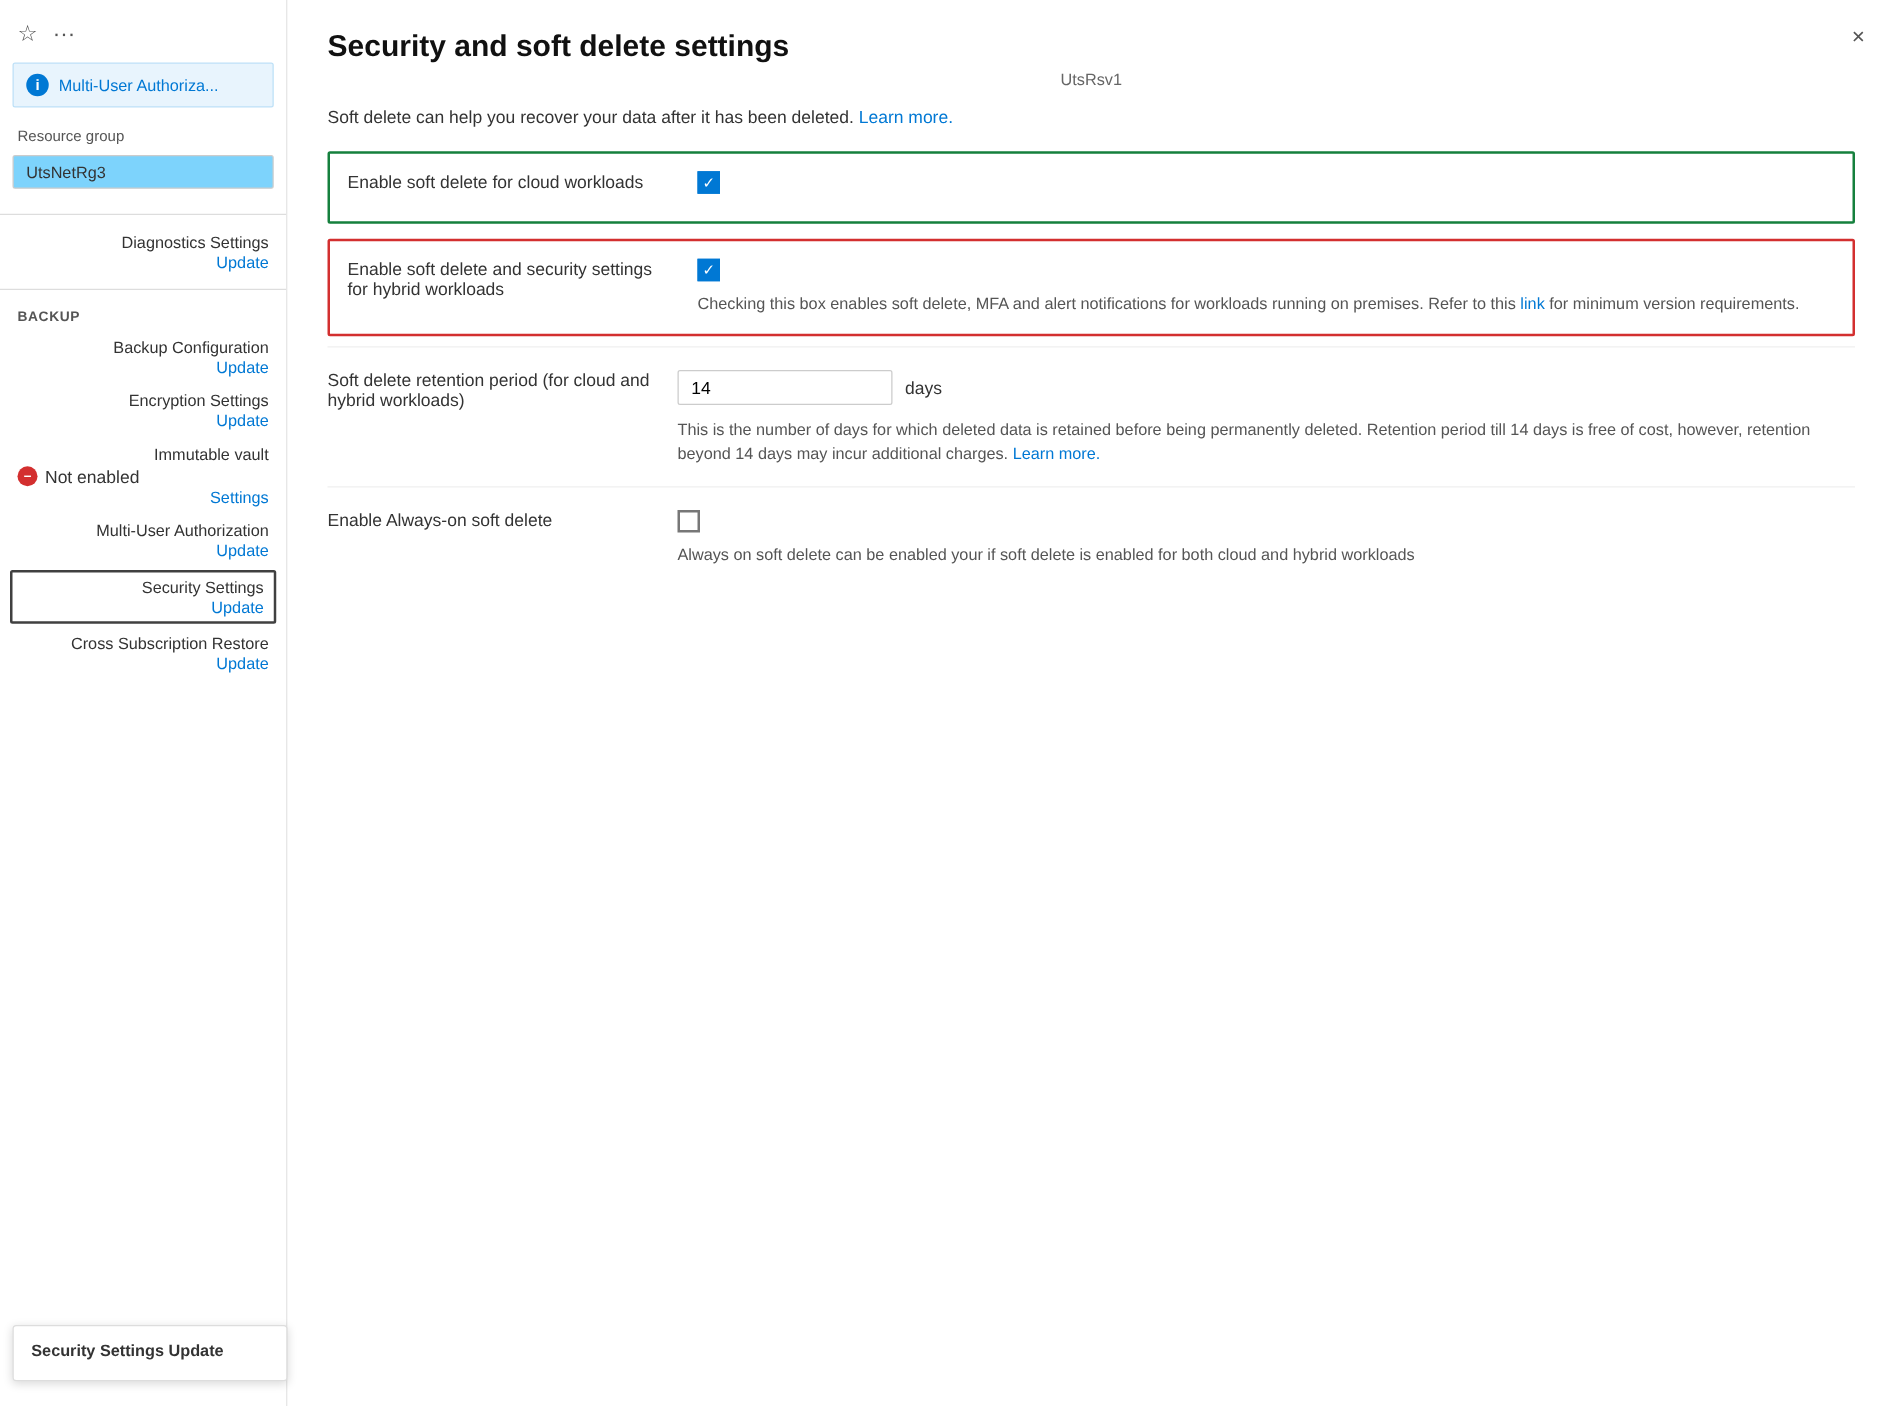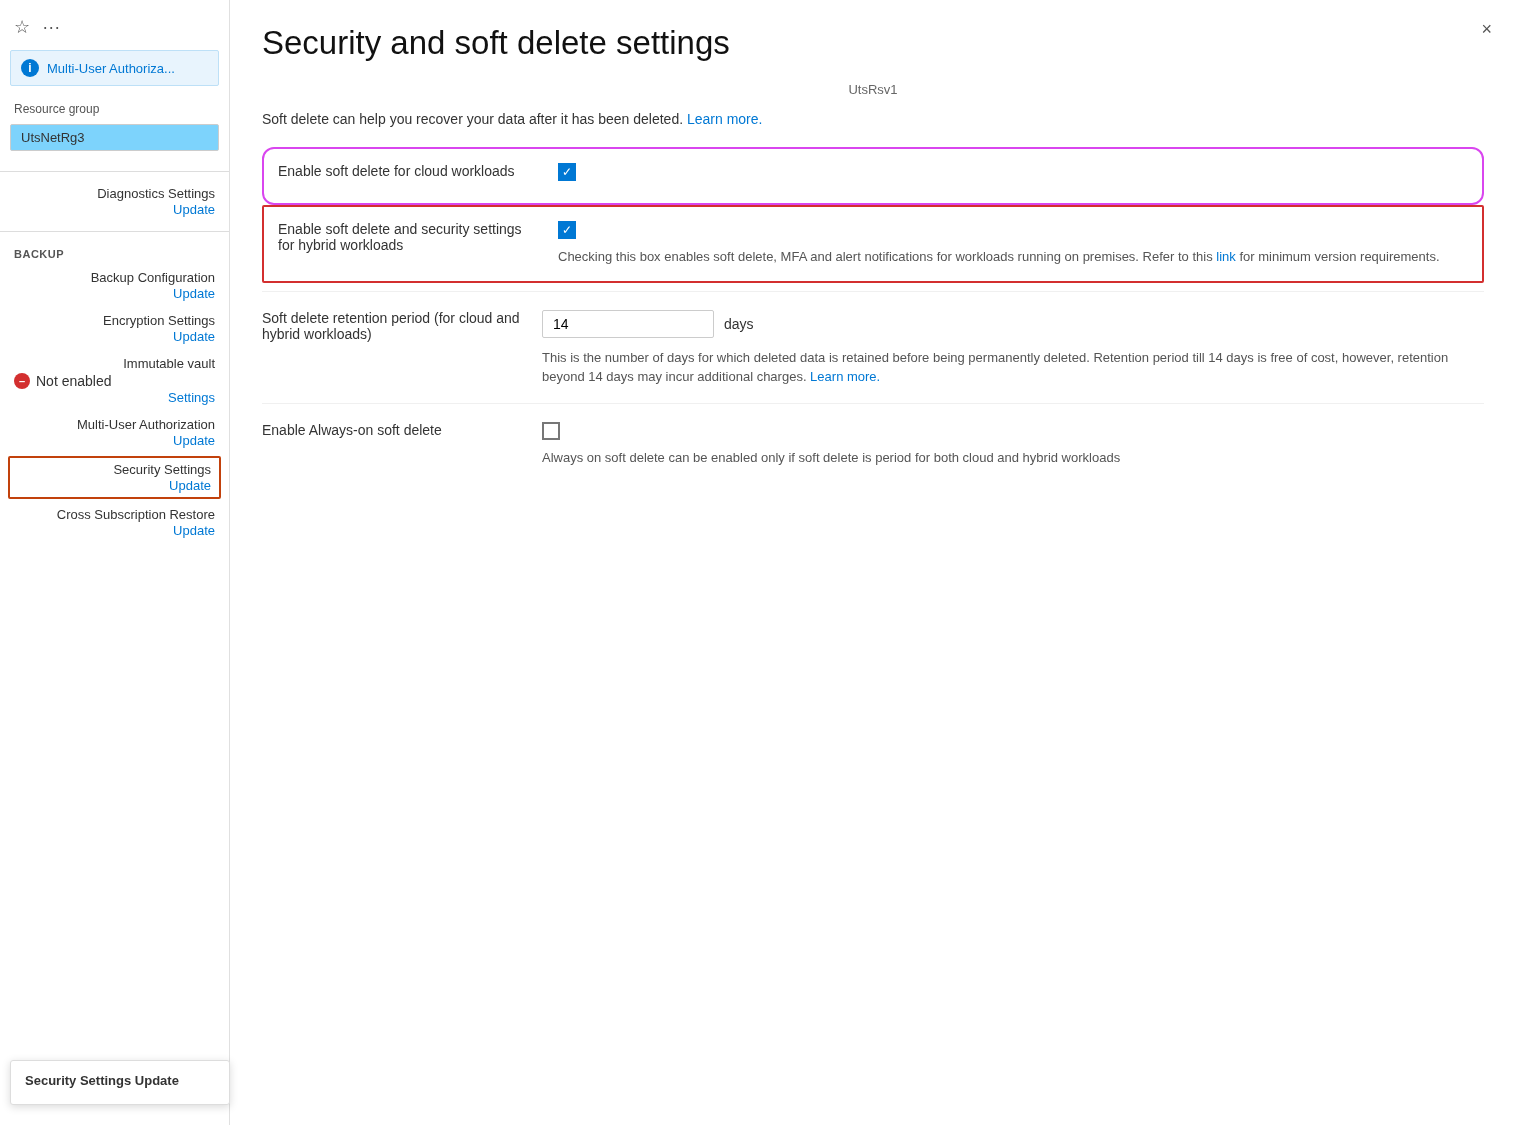--- a/index.html
+++ b/index.html
@@ -108,21 +108,21 @@
     }
 
     .sidebar-item-link {
       font-size: 13px;
       color: #0078d4;
       cursor: pointer;
       text-decoration: none;
     }
 
     .sidebar-item.highlighted {
-      border: 2px solid #c2410c;
+      border: 2px solid #404040;
       border-radius: 2px;
       margin: 2px 8px;
       padding: 4px 8px;
     }
 
     .immutable-status {
       display: flex;
       align-items: center;
       gap: 6px;
       margin-top: 2px;
@@ -150,24 +150,24 @@
     
     .main-panel {
       flex: 1;
       background: #fff;
       padding: 24px 32px;
       overflow-y: auto;
       position: relative;
     }
 
     .panel-title {
-      font-size: 33px;
-      font-weight: 400;
+      font-size: 24px;
+      font-weight: 700;
       color: #111;
-      margin-bottom: 20px;
+      margin-bottom: 4px;
     }
 
     .panel-subtitle {
       font-size: 13px;
       color: #666;
       margin-bottom: 14px;
       text-align: center;
     }
 
     .close-btn {
@@ -202,24 +202,24 @@
     }
 
     .setting-row.highlighted-box {
       border: 2px solid #d32f2f;
       border-radius: 2px;
       padding: 14px;
       margin-bottom: 8px;
     }
 
     .setting-row.cloud-workloads {
-      border: 2px solid #d946ef;
-      border-radius: 12px;
+      border: 2px solid #15803d;
+      border-radius: 2px;
       padding: 14px;
-      margin-bottom: 0;
+      margin-bottom: 12px;
     }
 
     .setting-label-col {
       width: 280px;
       flex-shrink: 0;
       font-size: 14px;
       color: #333;
       padding-right: 20px;
     }
 
@@ -426,21 +426,21 @@
 
   <div class="setting-row" style="border-top: 1px solid #f0f0f0; padding-top: 18px;">
     <div class="setting-label-col">Enable Always-on soft delete</div>
     <div class="setting-control-col">
       <div class="checkbox-row">
         <div class="checkbox-wrapper unchecked">
           <span class="checkbox-checkmark"></span>
         </div>
       </div>
       <p class="setting-description">
-        Always on soft delete can be enabled only if soft delete is period for both cloud and hybrid workloads
+        Always on soft delete can be enabled your if soft delete is enabled for both cloud and hybrid workloads
       </p>
     </div>
   </div>
 </div>
 
 <div class="notification-area">
   <div class="notification-toast">
     <div class="toast-title">Security Settings Update</div>
   </div>
 </div>

